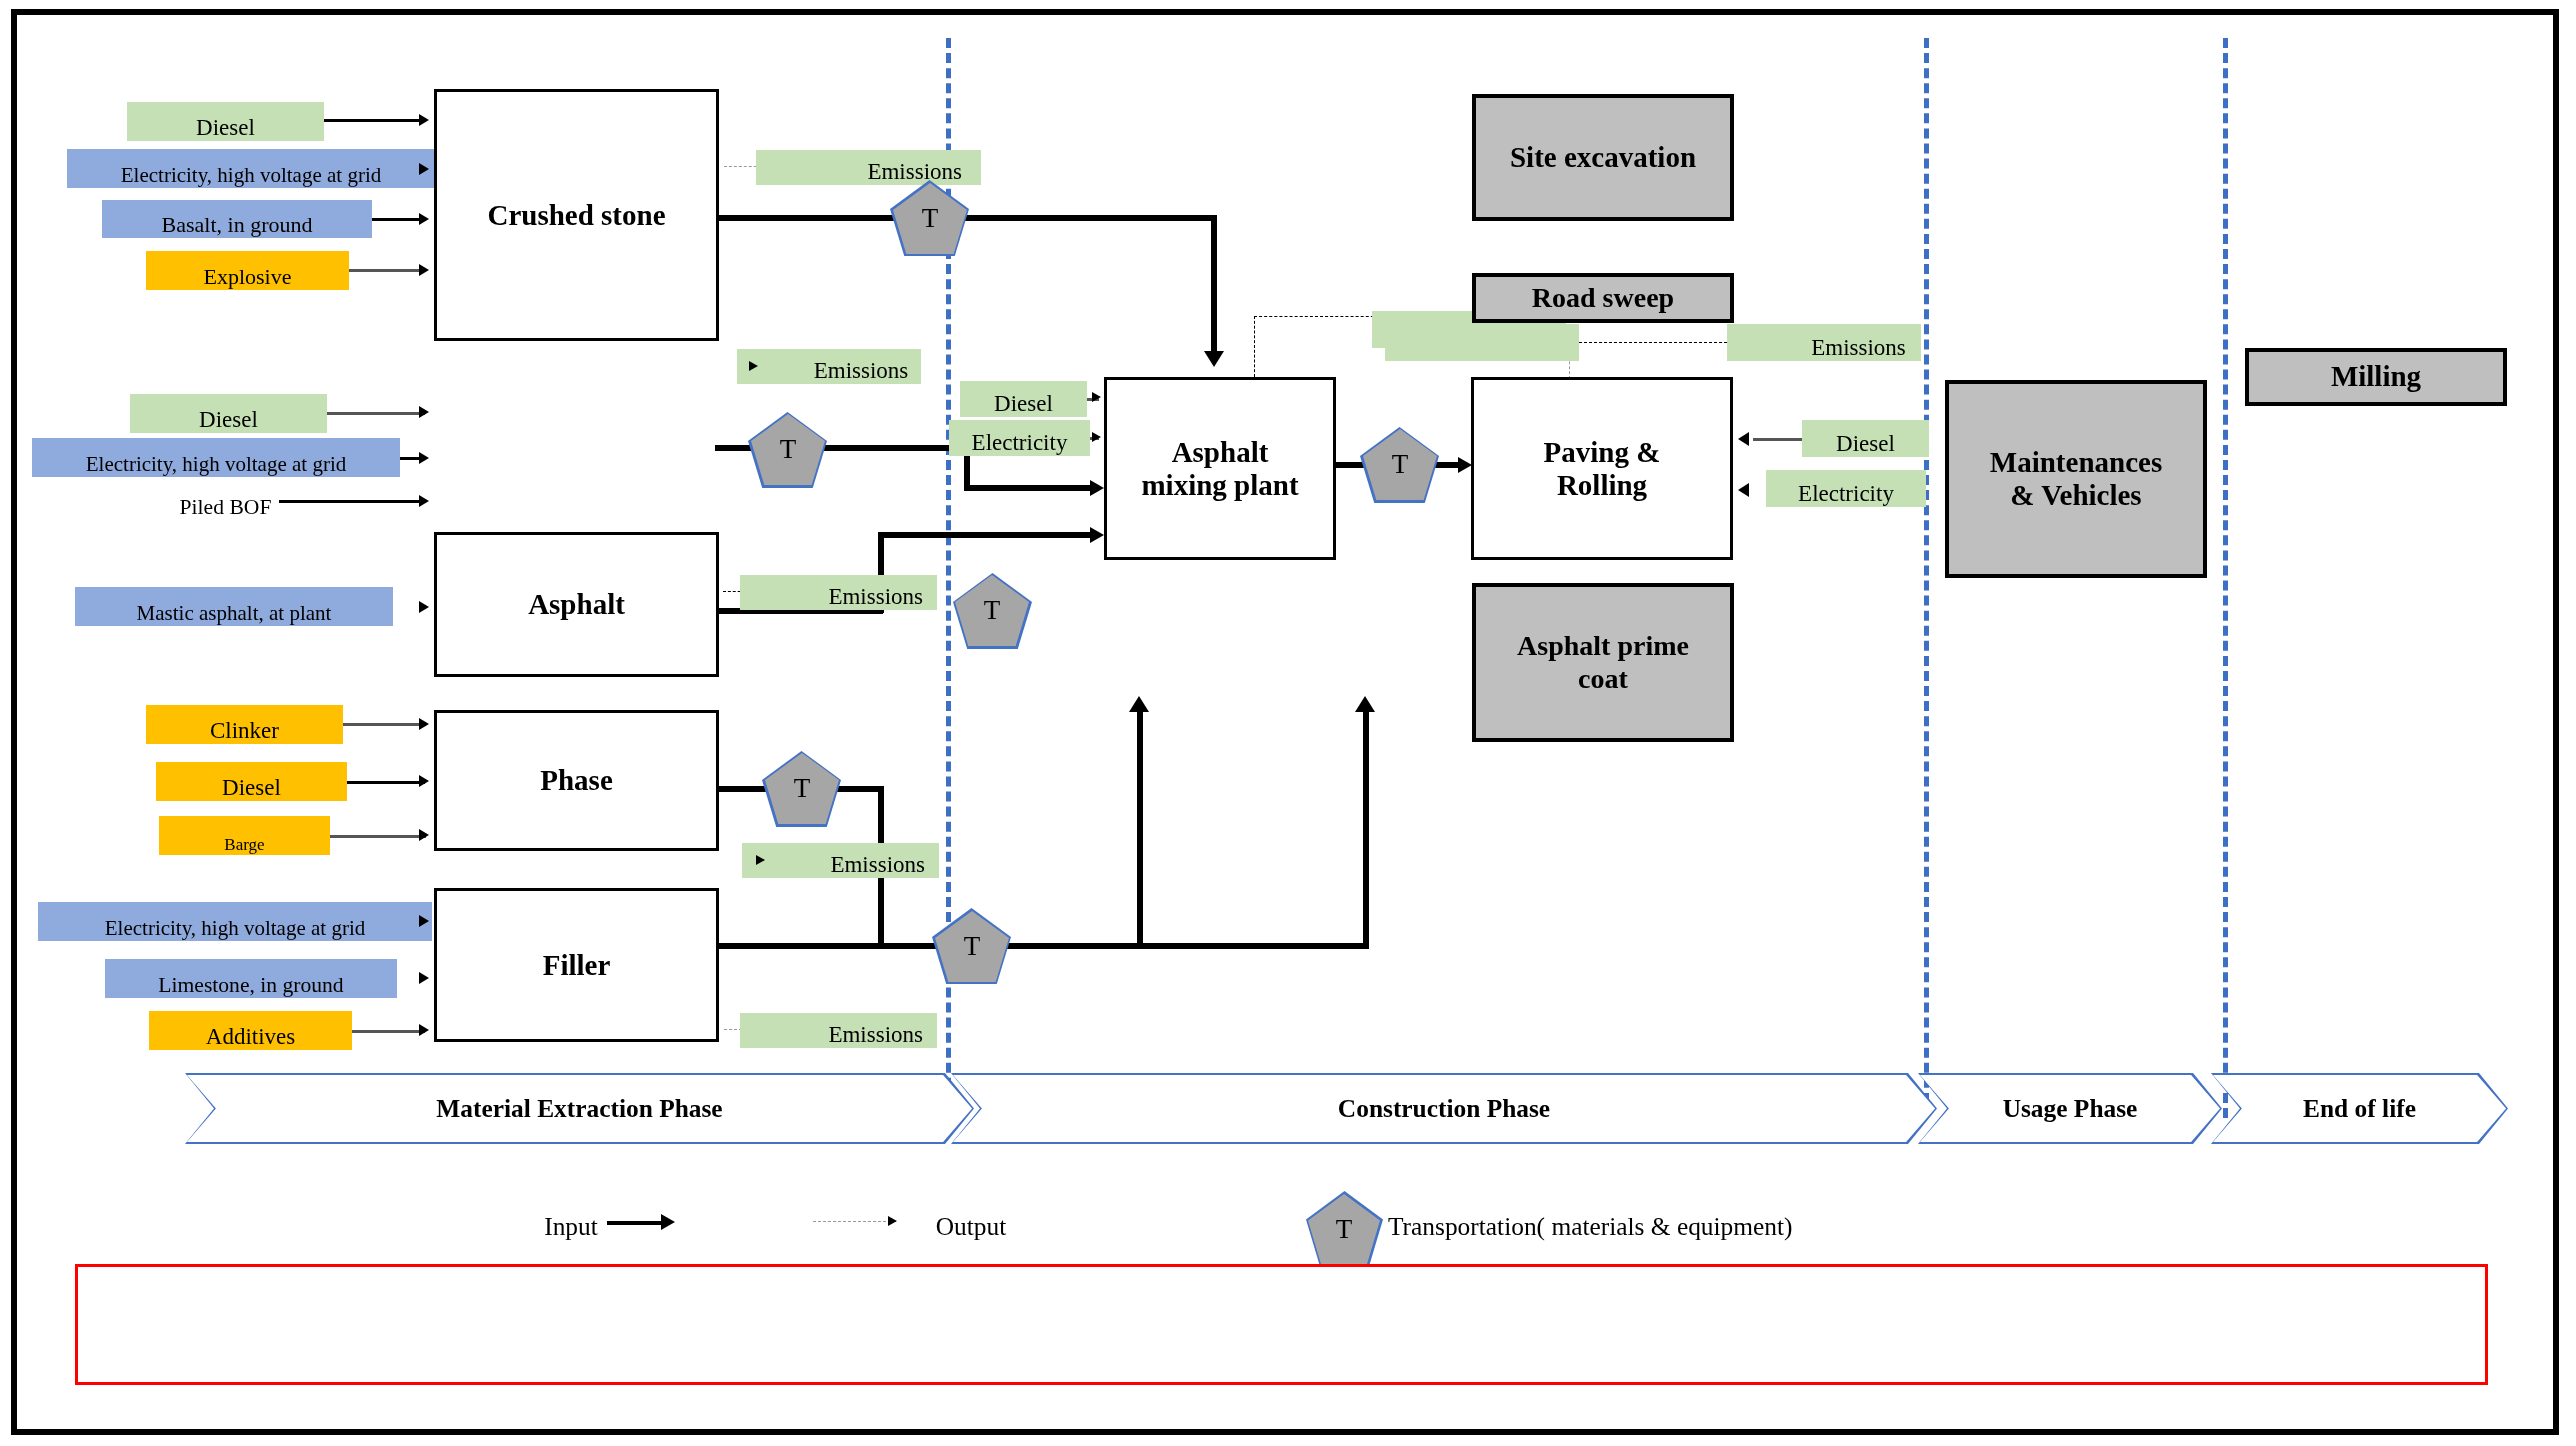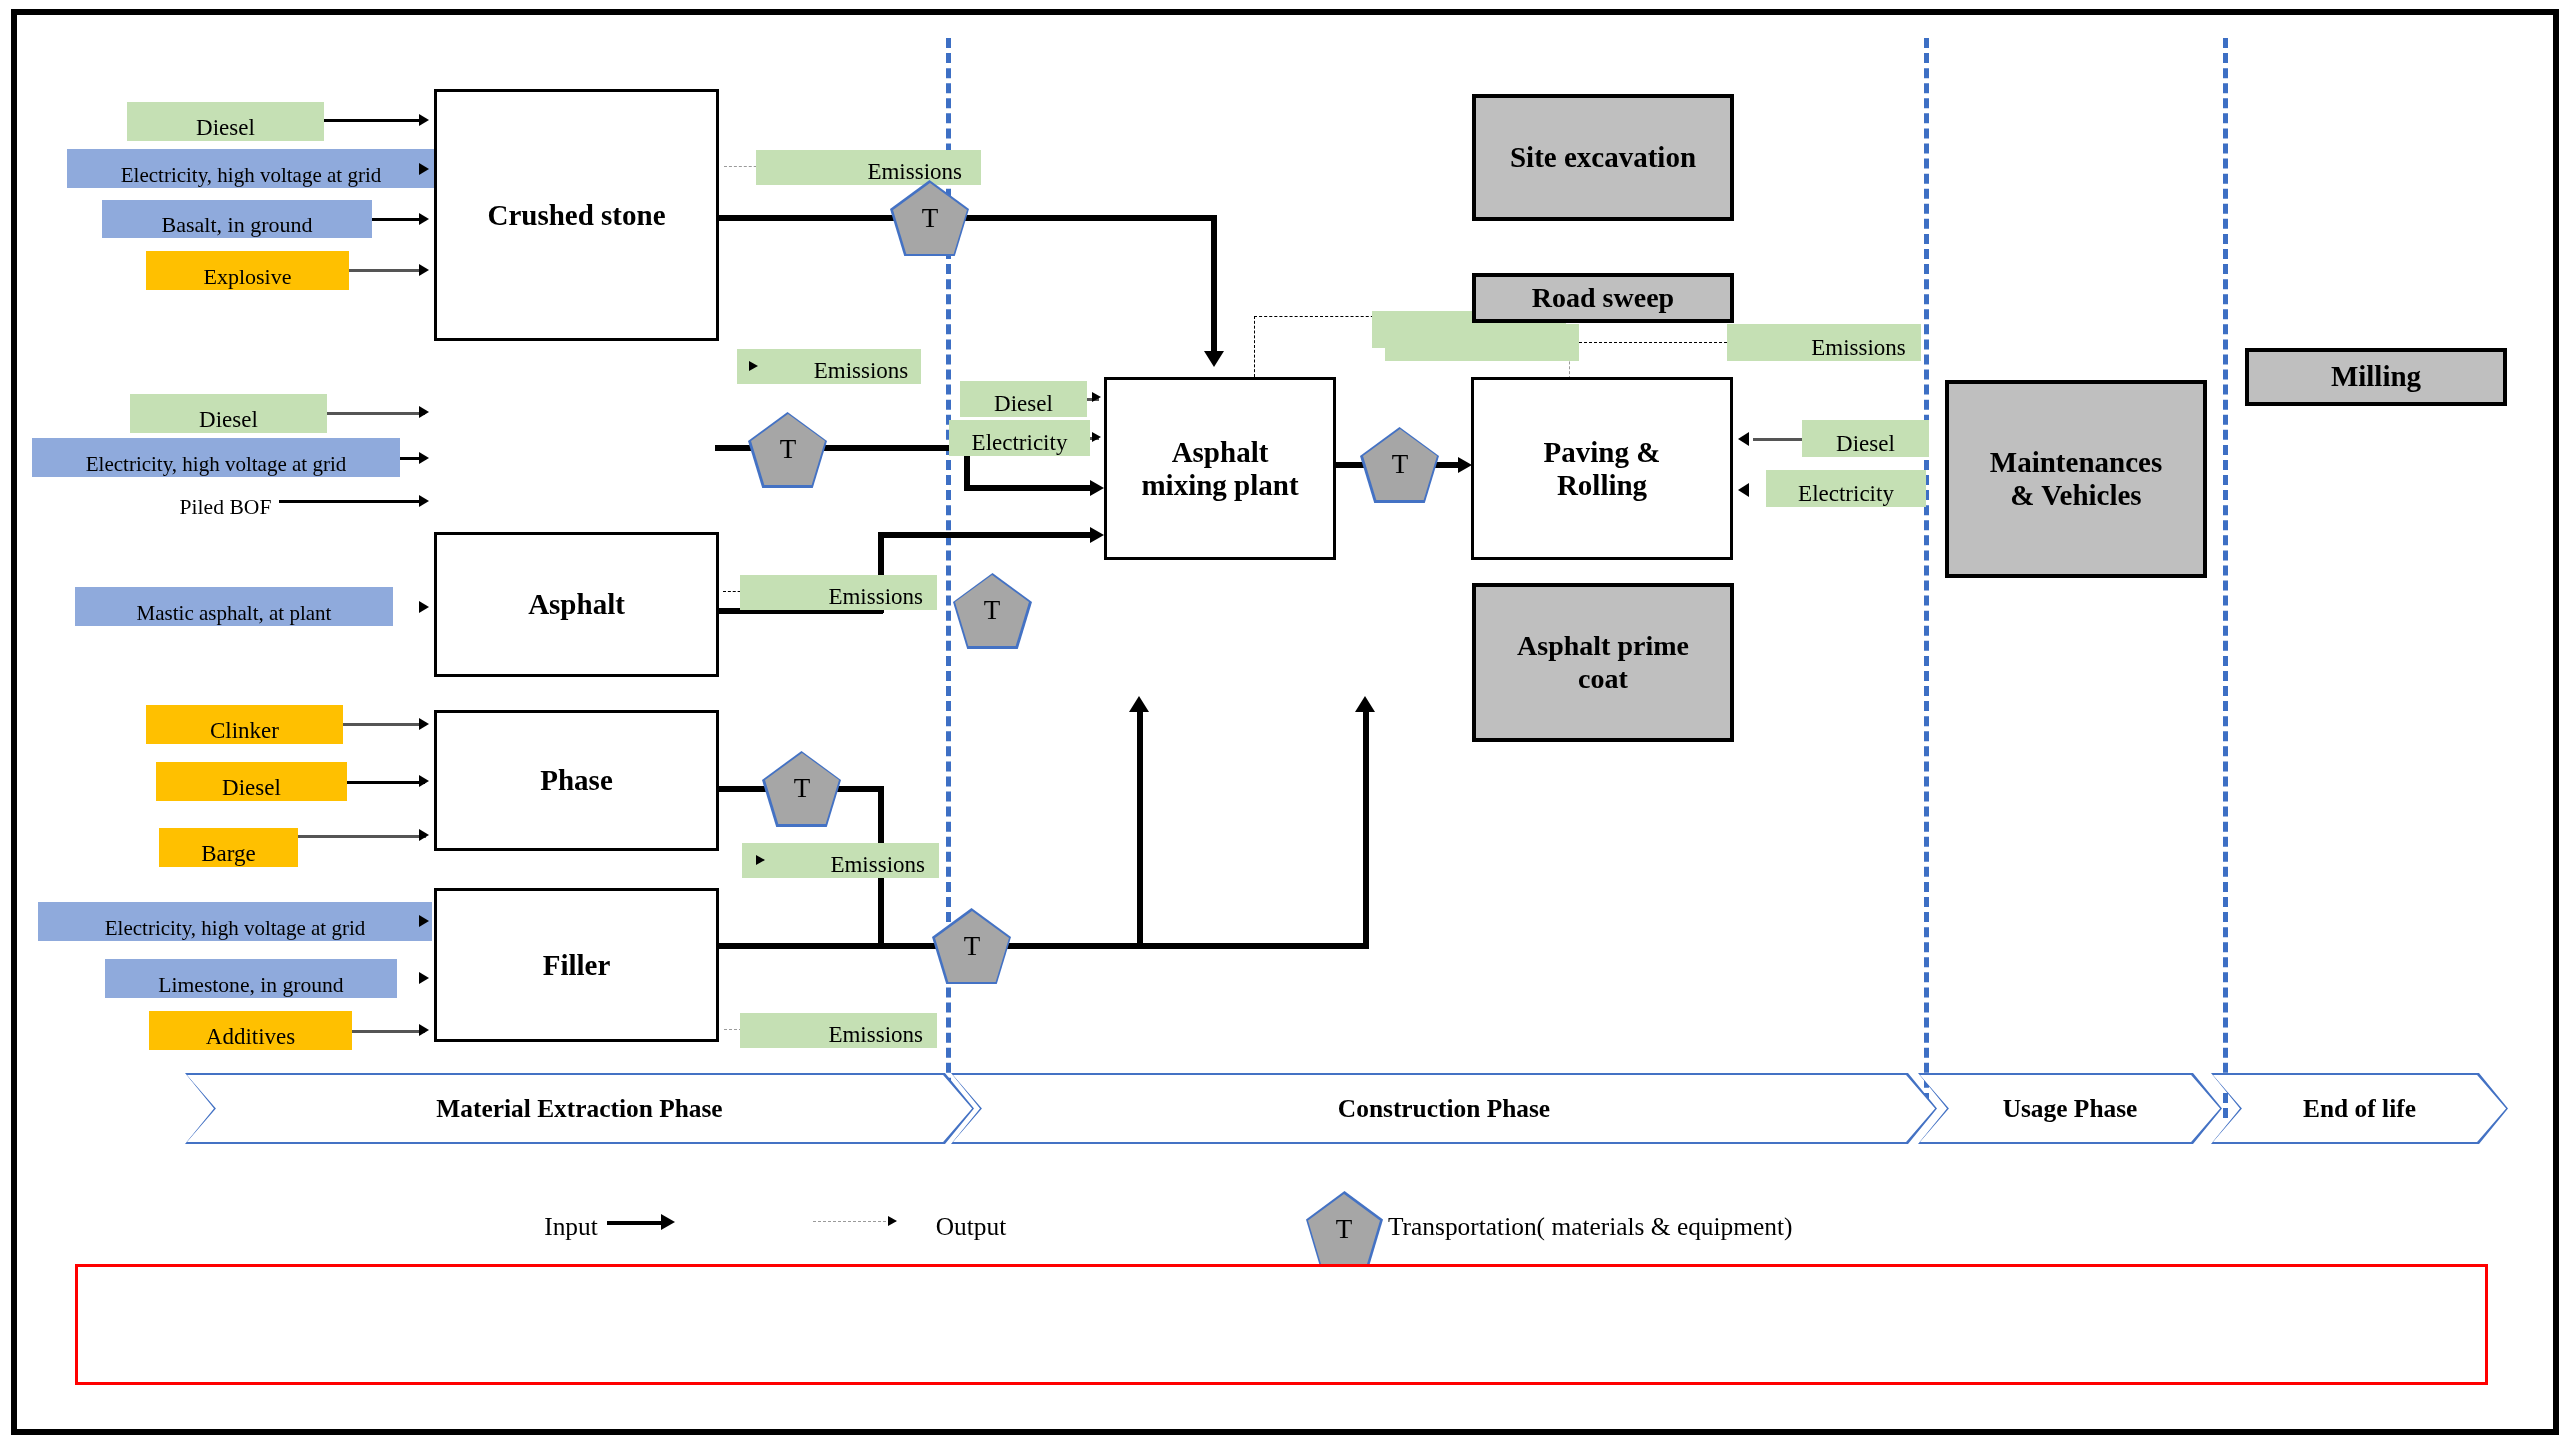--- a/index.html
+++ b/index.html
@@ -168,21 +168,21 @@
   </div>
   <div class="abs hline thin" style="left:267px;top:723px;width:159px;height:2.5px;"></div>
   <div class="abs arrow-r sm" style="left:419px;top:718px;"></div>
 
   <div class="abs chip orange" style="left:156px;top:762px;width:191px;height:39px;font-size:23px;">
     <span>Diesel</span>
   </div>
   <div class="abs hline" style="left:273px;top:781px;width:152px;height:3.2px;"></div>
   <div class="abs arrow-r sm" style="left:419px;top:775px;"></div>
 
-  <div class="abs chip orange" style="left:159px;top:816px;width:139px;height:39px;font-size:23px;margin-top:12px;">
+  <div class="abs chip orange" style="left:159px;top:816px;width:171px;height:39px;font-size:17px;">
     <span>Barge</span>
   </div>
   <div class="abs hline thin" style="left:267px;top:835px;width:159px;height:2.5px;"></div>
   <div class="abs arrow-r sm" style="left:419px;top:829px;"></div>
 
   <div class="abs chip blue" style="left:38px;top:902px;width:394px;height:39px;font-size:21px;">
     <span>Electricity, high voltage at grid</span>
   </div>
   <div class="abs arrow-r sm" style="left:419px;top:915px;"></div>
 

